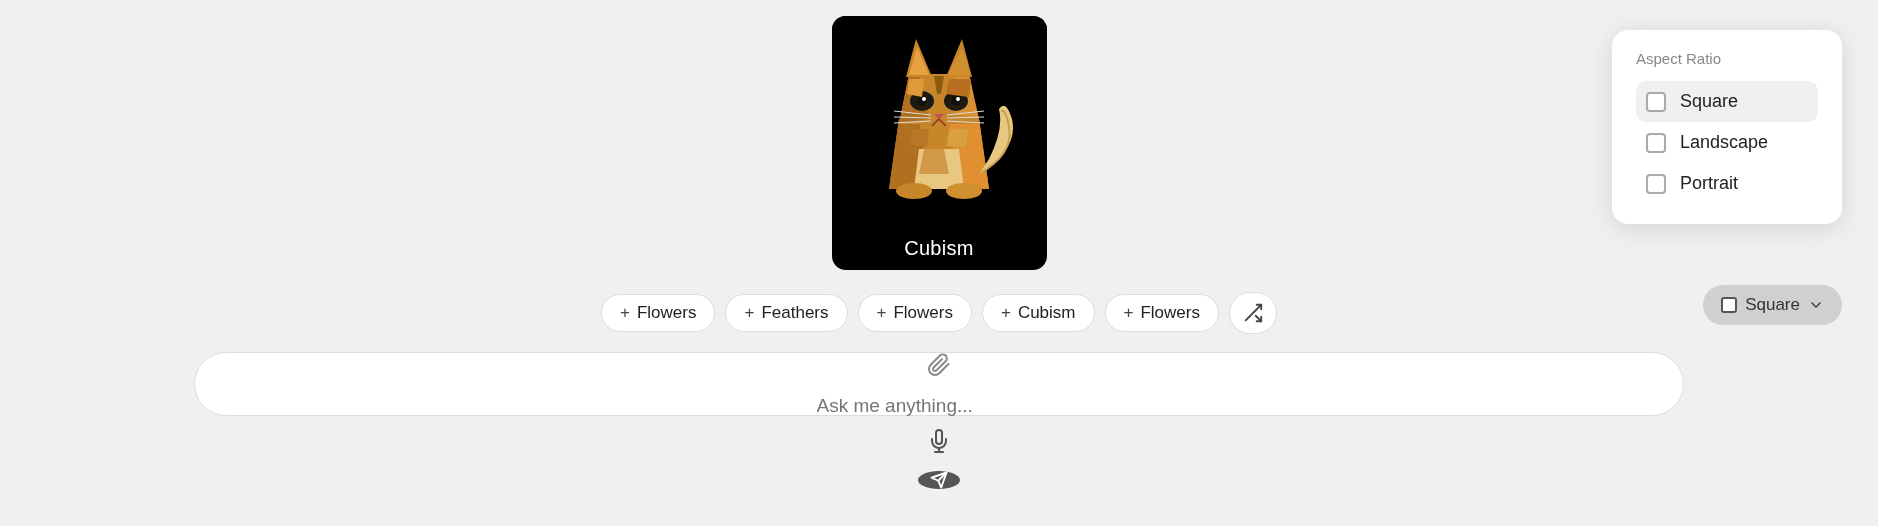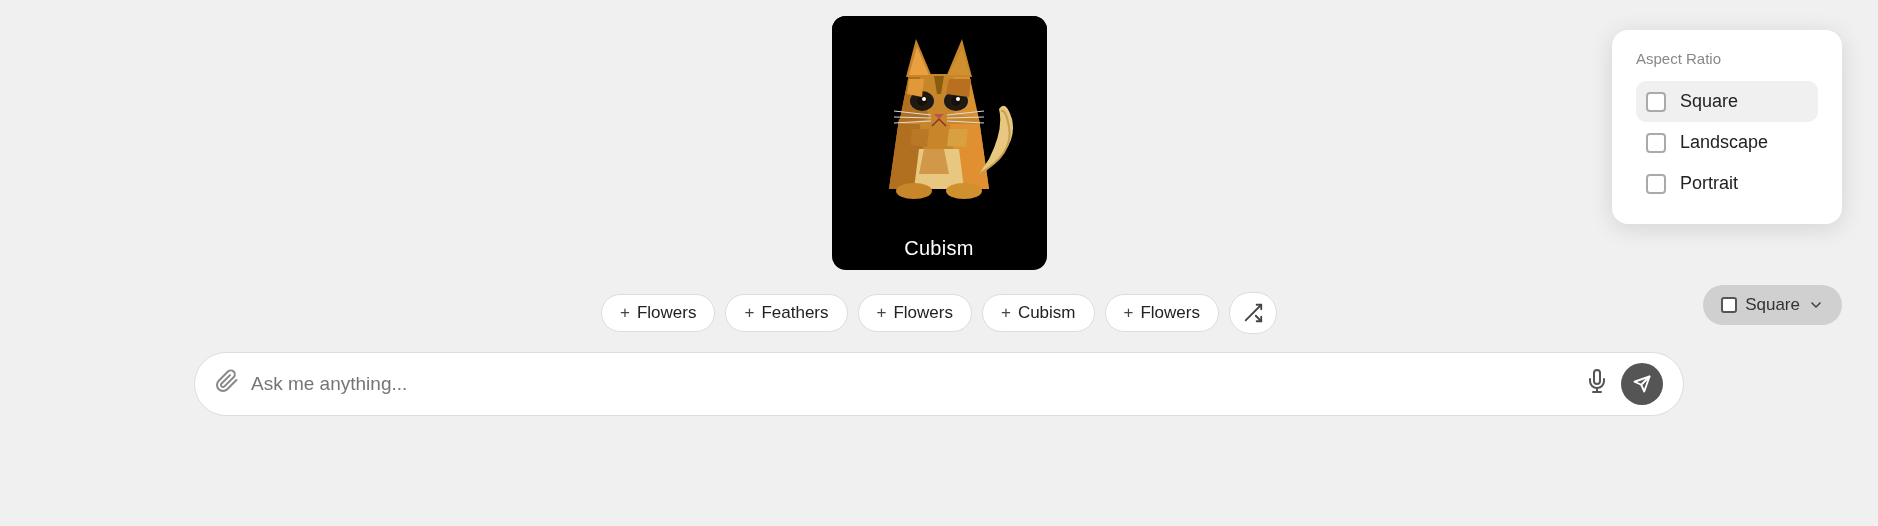--- a/index.html
+++ b/index.html
@@ -100,20 +100,21 @@
     .input-bar {
       width: 1490px;
       background: #fff;
       border: 1.5px solid #ddd;
       border-radius: 999px;
       display: flex;
       align-items: center;
       padding: 0 20px;
       height: 64px;
       gap: 12px;
+      flex-direction: column;
     }
 
     .input-bar .attach-icon {
       color: #888;
       font-size: 22px;
       cursor: pointer;
     }
 
     .input-bar input {
       flex: 1;

